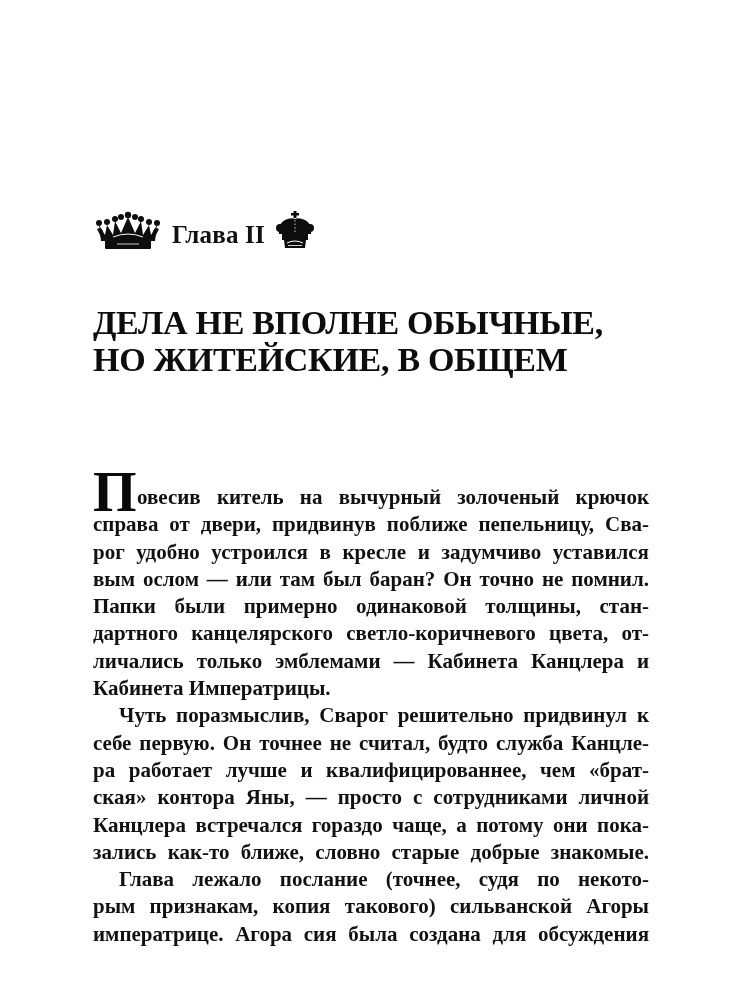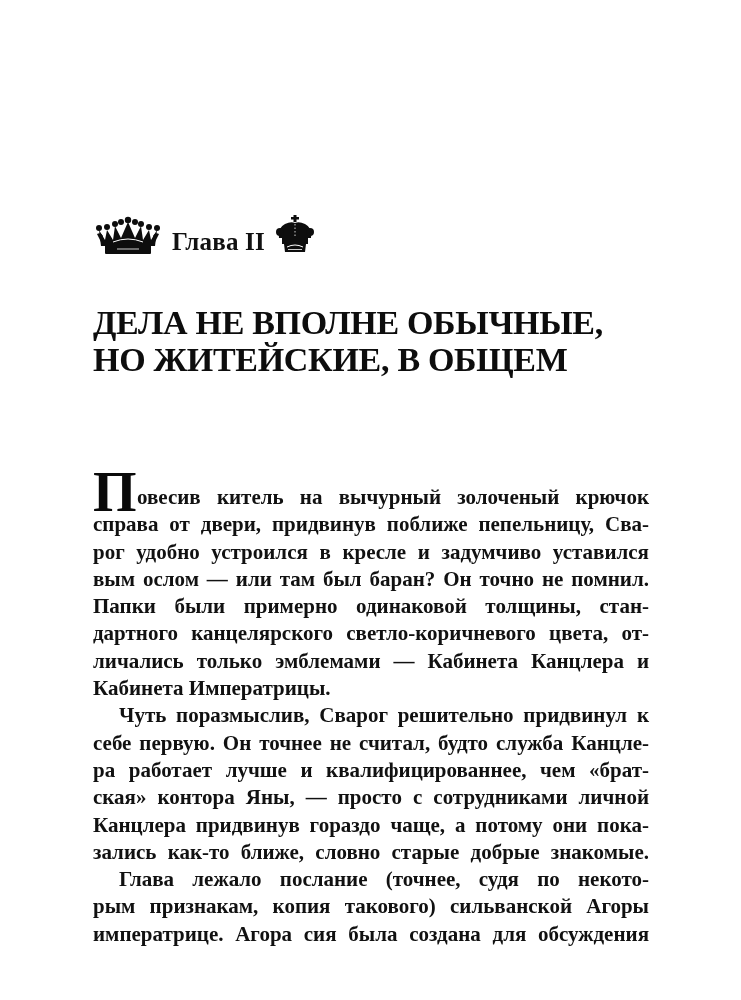--- a/index.html
+++ b/index.html
@@ -20,21 +20,21 @@
       left: 0; top: 0;
       width: 741px; height: 1000px;
     }
     
     .chapter-heading {
       position: absolute;
       left: 93px;
       top: 206px;
       height: 50px;
       display: flex;
-      align-items: flex-end;
+      align-items: center;
     }
     .crown {
       display: inline-block;
     }
     .crown svg { display: block; }
     .chapter-label {
       font-family: "Liberation Serif", "DejaVu Serif", serif;
       font-weight: bold;
       font-size: 25px;
       letter-spacing: 0.2px;
@@ -152,20 +152,20 @@
     <span class="line">рог удобно устроился в кресле и задумчиво уставился</span>
     <span class="line">вым ослом — или там был баран? Он точно не помнил.</span>
     <span class="line">Папки были примерно одинаковой толщины, стан-</span>
     <span class="line">дартного канцелярского светло-коричневого цвета, от-</span>
     <span class="line">личались только эмблемами — Кабинета Канцлера и</span>
     <span class="line last">Кабинета Императрицы.</span>
     <span class="line indent">Чуть поразмыслив, Сварог решительно придвинул к</span>
     <span class="line">себе первую. Он точнее не считал, будто служба Канцле-</span>
     <span class="line">ра работает лучше и квалифицированнее, чем «брат-</span>
     <span class="line">ская» контора Яны, — просто с сотрудниками личной</span>
-    <span class="line">Канцлера придвинув гораздо чаще, а потому они пока-</span>
+    <span class="line">Канцлера встречался гораздо чаще, а потому они пока-</span>
     <span class="line">зались как-то ближе, словно старые добрые знакомые.</span>
     <span class="line indent">Глава лежало послание (точнее, судя по некото-</span>
     <span class="line">рым признакам, копия такового) сильванской Агоры</span>
     <span class="line">императрице. Агора сия была создана для обсуждения</span>
   </div>
 
 </div>
 
 </body></html>

